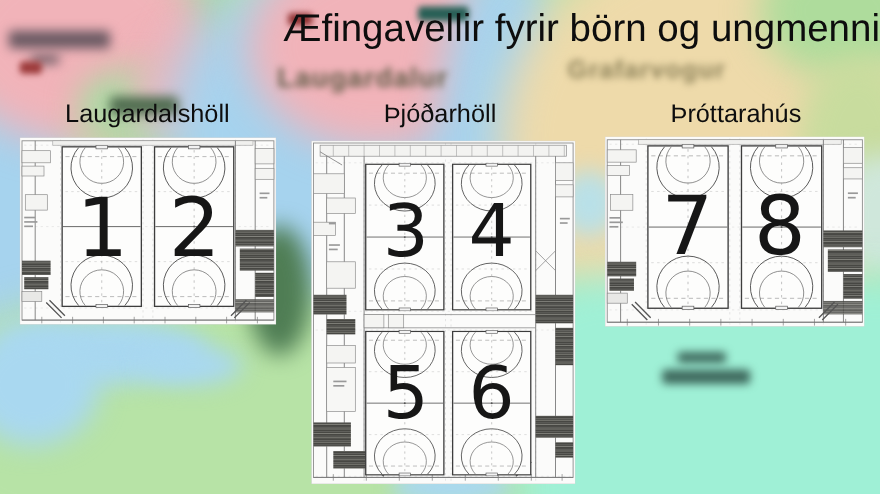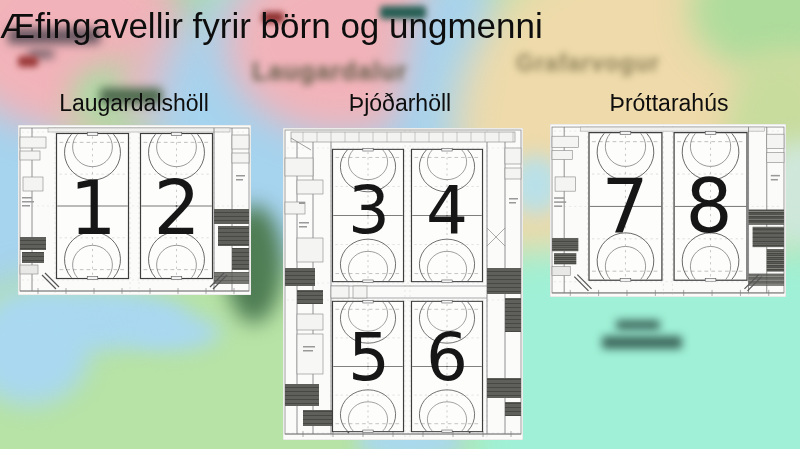--- a/index.html
+++ b/index.html
@@ -38,21 +38,21 @@
   .m-green-text{left:100px;top:88px;width:62px;height:16px;background:#4e6b4e;filter:blur(5px);}
   .m-red2    {left:262px;top:12px;width:22px;height:11px;background:#8d2f2f;filter:blur(3px);}
   .m-tealbox {left:380px;top:6px;width:46px;height:13px;background:#275f55;filter:blur(3px);}
   .m-se-l1   {left:616px;top:320px;width:44px;height:10px;background:#3f6a5e;filter:blur(4px);}
   .m-se-l2   {left:602px;top:336px;width:80px;height:13px;background:#3f6a5e;filter:blur(4px);}
   
   .map-label{position:absolute;filter:blur(3.5px);font-weight:bold;letter-spacing:1px;white-space:nowrap;}
   .lbl-laugardalur{left:252px;top:57px;font-size:25px;color:#5e5b45;}
   .lbl-grafarvogur{left:516px;top:50px;font-size:23px;color:#8a7f57;}
   
-  .page-title{position:absolute;left:0;top:6px;width:100%;text-align:left;
+  .page-title{position:absolute;left:0;top:6px;width:100%;text-align:right;
     font-size:35px;color:#0d0d0d;z-index:4;}
   .hall-title{position:absolute;top:90px;transform:translateX(-50%);
     font-size:23px;color:#0d0d0d;white-space:nowrap;z-index:4;}
   .ht-1{left:134px;} .ht-2{left:400px;} .ht-3{left:669px;}
   .plan{position:absolute;z-index:2;}
   .plan-a1{left:18px;top:125px;width:233px;height:170px;}
   .plan-b {left:283px;top:128px;width:240px;height:312px;}
   .plan-a2{left:550px;top:124px;width:236px;height:173px;}
   .court-num{position:absolute;transform:translate(-50%,-50%);z-index:3;
     font-family:"DejaVu Sans",sans-serif;color:#161616;line-height:1;}

